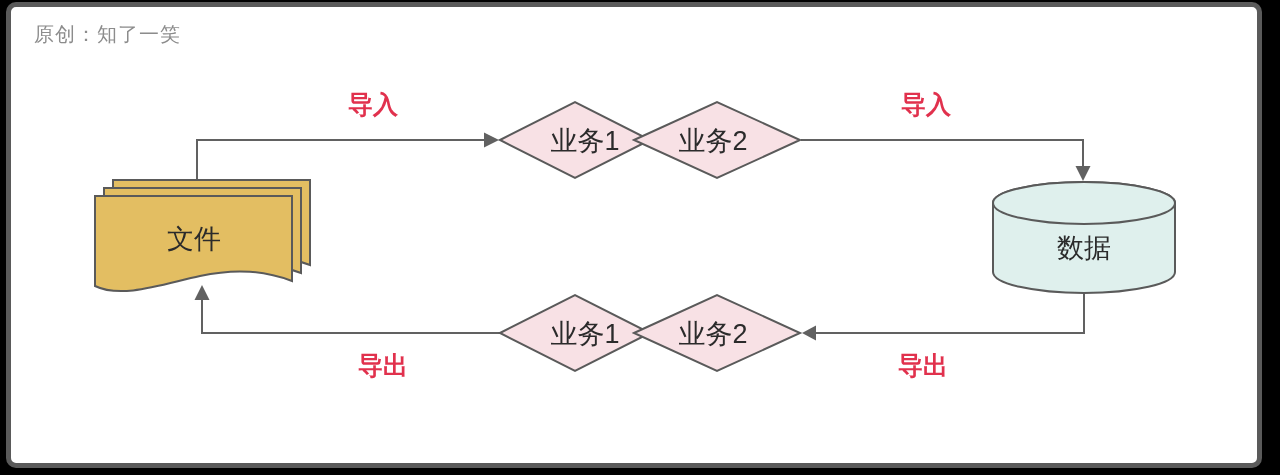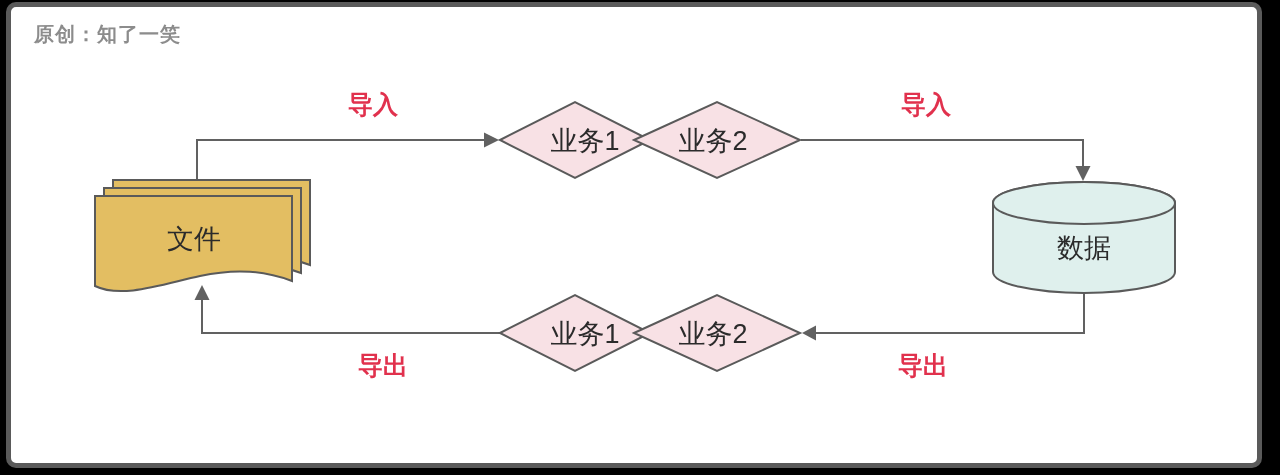--- a/index.html
+++ b/index.html
@@ -25,21 +25,21 @@
     box-sizing: border-box;
     background: #ffffff;
     border: 5px solid #5a5a5a;
     border-radius: 10px;
   }
   .byline {
     position: absolute;
     left: 34px;
     top: 21px;
     font-size: 20px;
-    font-weight: 700;
+    font-weight: 400;
     letter-spacing: 1px;
     color: #8c8c8c;
     white-space: nowrap;
   }
   svg.diagram {
     position: absolute;
     left: 0;
     top: 0;
     width: 1280px;
     height: 475px;

